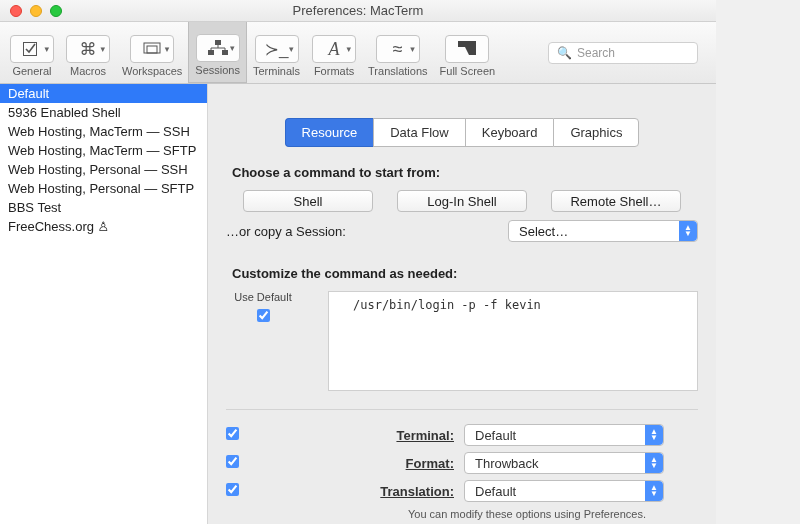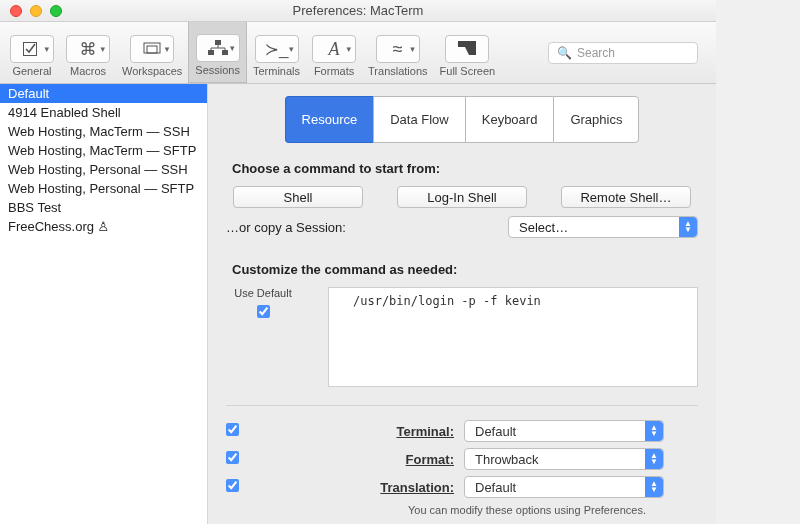--- a/index.html
+++ b/index.html
@@ -18,26 +18,26 @@
   .tbicon { width: 44px; height: 28px; background: #fdfdfd; border:1px solid #c5c5c5; border-radius:4px; display:flex; align-items:center; justify-content:center; font-size:15px; color:#555; position:relative;}
   .tbicon .drop { position:absolute; right:4px; top:50%; transform:translateY(-50%); font-size:9px; color:#666;}
   .searchwrap { margin-left:auto; display:flex; align-items:center; padding-right:14px;}
   .searchbox { width: 150px; height: 22px; border:1px solid #d0d0d0; border-radius: 4px; background:#fff; display:flex; align-items:center; padding:0 8px; color:#999; font-size:12px; gap:5px;}
   .mainrow { flex:1; display:flex; overflow:hidden;}
   .sidebar { width: 208px; background:#fff; border-right:1px solid #d6d6d6; overflow:auto;}
   .srow { padding: 2px 8px; font-size:13px; color:#222; white-space:nowrap;}
   .srow.selected { background:#2f7af9; color:#fff;}
   .content { flex:1; background:#ececec; padding: 12px 18px; overflow:auto;}
   .segtabs { display:flex; justify-content:center; margin-bottom:18px;}
-  .segtabs .seg { border:1px solid #b9b9b9; border-right:none; padding:15px 16px; font-size:13px; background:#fff;}
+  .segtabs .seg { border:1px solid #b9b9b9; border-right:none; padding:6px 16px; font-size:13px; background:#fff;margin-top:22px;}
   .segtabs .seg:first-child { border-radius:4px 0 0 4px;}
   .segtabs .seg:last-child { border-radius:0 4px 4px 0; border-right:1px solid #b9b9b9;}
   .segtabs .seg.active { background:#3b79e6; color:#fff; border-color:#2f68cc;}
   .grouplabel { font-weight:600; font-size:13px; margin:10px 0 10px 6px; color:#222;}
-  .btnrow { display:flex; gap:34px; justify-content:center; margin-bottom:8px;}
+  .btnrow { display:flex; gap:24px; justify-content:center; margin-bottom:8px;}
   .macbtn { min-width:130px; height:22px; background:linear-gradient(#ffffff,#f1f1f1); border:1px solid #bfbfbf; border-radius:4px; font-size:13px; color:#222; display:flex; align-items:center; justify-content:center; padding:0 16px;}
   .copyr { display:flex; justify-content:space-between; align-items:center; margin-top:6px; font-size:13px; color:#222;}
   .macselect { height:22px; border:1px solid #bfbfbf; border-radius:4px; background:#fff; display:flex; align-items:center; padding:0 4px 0 10px; font-size:13px; min-width:190px; position:relative;}
   .macselect.blue .cap { background:#4a90ff;}
   .macselect .cap { position:absolute; right:0; top:0; bottom:0; width:18px; border-radius:0 4px 4px 0; display:flex; flex-direction:column; align-items:center; justify-content:center; color:#fff; font-size:8px; line-height:6px;}
   .cmdrow { display:flex; gap:28px; margin-top:8px;}
   .leftcol { width:74px; font-size:11px; color:#444; text-align:center;}
   .leftcol .cb { margin-top:6px;}
   .cmdarea { flex:1; height:100px; border:1px solid #cfcfcf; background:#fff; padding:6px 24px; font-family: Menlo, monospace; font-size:12px; color:#333;}
   hr.sep { border:none; border-top:1px solid #d3d3d3; margin:18px 0 14px 0;}
@@ -137,21 +137,21 @@
       <div class="searchbox">
         <span style="font-size:12px;">🔍</span>
         <span>Search</span>
       </div>
     </div>
   </div>
 
   <div class="mainrow">
     <div class="sidebar">
       <div class="srow selected">Default</div>
-      <div class="srow">4914 Enabled Shell</div>
+      <div class="srow">5936 Enabled Shell</div>
       <div class="srow">Web Hosting, MacTerm — SSH</div>
       <div class="srow">Web Hosting, MacTerm — SFTP</div>
       <div class="srow">Web Hosting, Personal — SSH</div>
       <div class="srow">Web Hosting, Personal — SFTP</div>
       <div class="srow">BBS Test</div>
       <div class="srow">FreeChess.org ♙</div>
     </div>
 
     <div class="content">
       <div class="segtabs">

